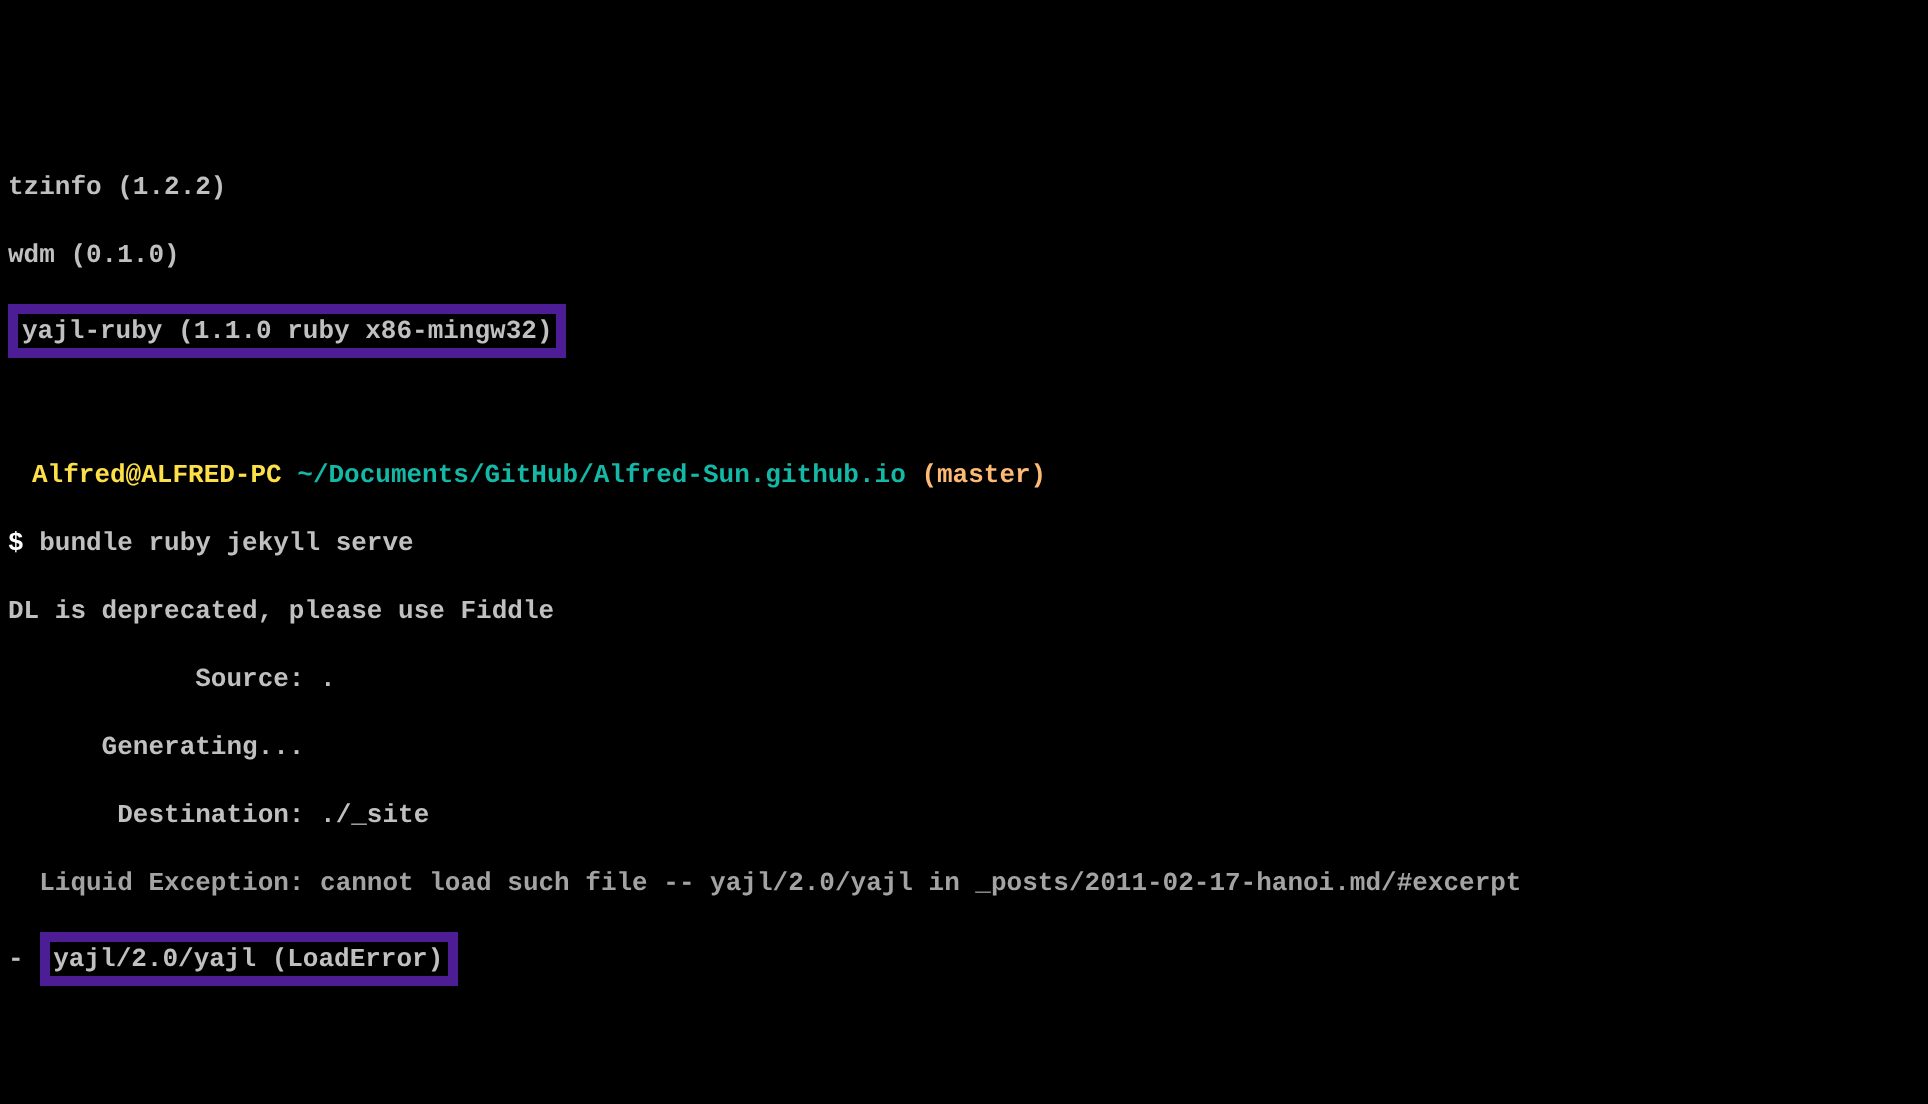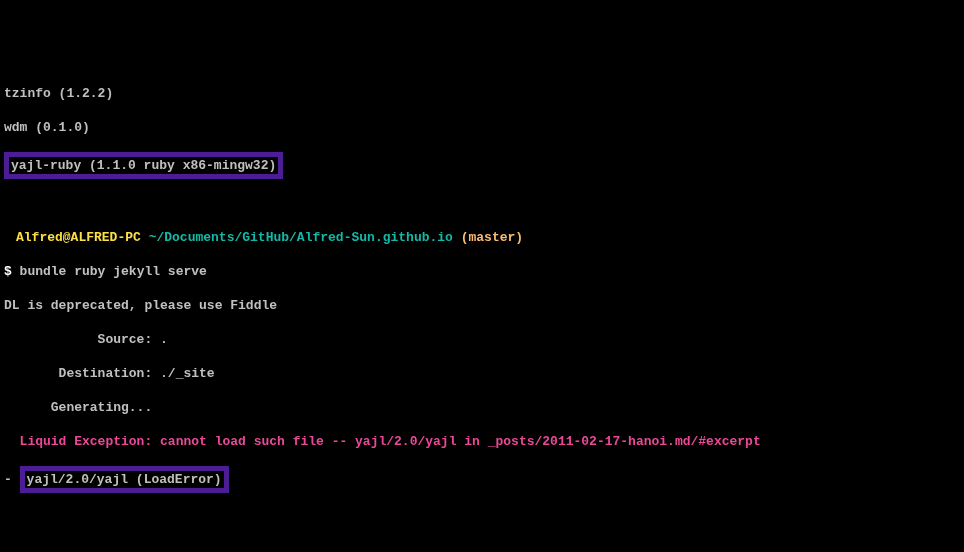--- a/index.html
+++ b/index.html
@@ -13,21 +13,21 @@
     width: 964px;
     height: 552px;
     overflow: hidden;
     white-space: pre;
   }
   .white { color: #ffffff; }
   .gray { color: #c0c0c0; }
   .green { color: #fde047; margin-left: 12px; }
   .yellow { color: #14b8a6; }
   .cyan { color: #fdba74; }
-  .red { color: #ec4899; }
+  .red { color: #a3a3a3; }
   .box-red {
     border: 5px solid #4c1d95;
     display: inline-block;
     padding: 0 2px;
     margin: -1px 0;
   }
   .line { display: block; padding: 0 4px; font-weight: bold; }
 </style>
 </head>
 <body>
@@ -36,21 +36,21 @@
 
 <div>
 <span class="line gray">tzinfo (1.2.2)</span>
 <span class="line gray">wdm (0.1.0)</span>
 <span class="line"><span class="box-red gray">yajl-ruby (1.1.0 ruby x86-mingw32)</span></span>
 <span class="line"> </span>
 <span class="line"><span class="green">Alfred@ALFRED-PC</span><span> </span><span class="yellow">~/Documents/GitHub/Alfred-Sun.github.io</span><span class="cyan"> (master)</span></span>
 <span class="line"><span class="white">$ </span><span class="gray">bundle ruby jekyll serve</span></span>
 <span class="line gray">DL is deprecated, please use Fiddle</span>
 <span class="line gray">            Source: .</span>
+<span class="line gray">      Generating...</span>
 <span class="line gray">       Destination: ./_site</span>
-<span class="line gray">      Generating...</span>
 <span class="line red">  Liquid Exception: cannot load such file -- yajl/2.0/yajl in _posts/2011-02-17-hanoi.md/#excerpt</span>
 <span class="line"><span class="gray">- </span><span class="box-red gray">yajl/2.0/yajl (LoadError)</span></span>
 
 </div>
 
 
 
 
 </body></html>

